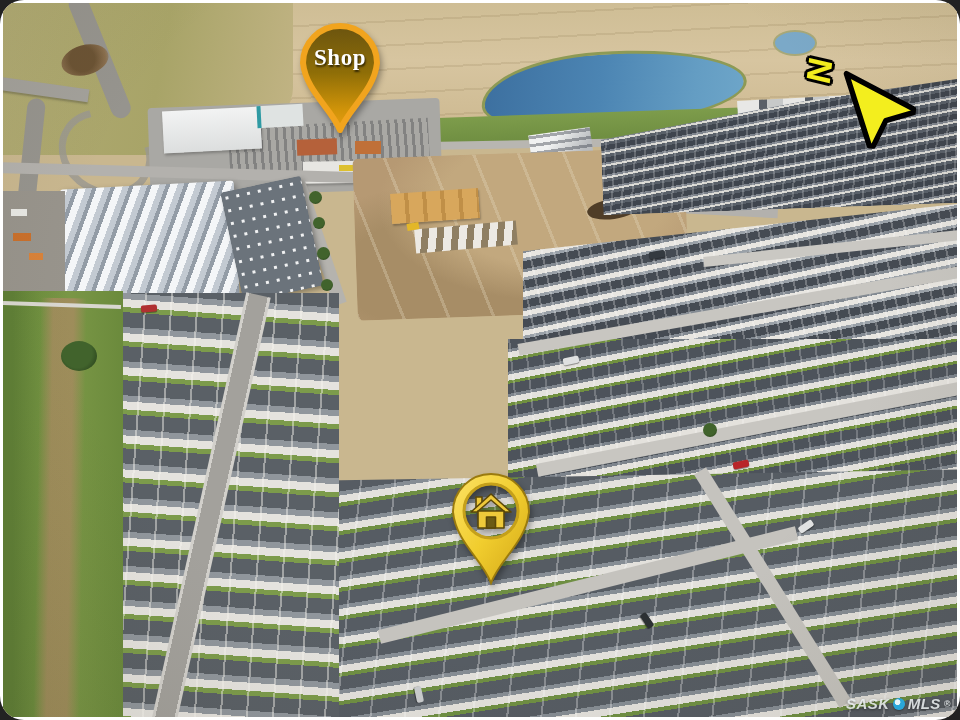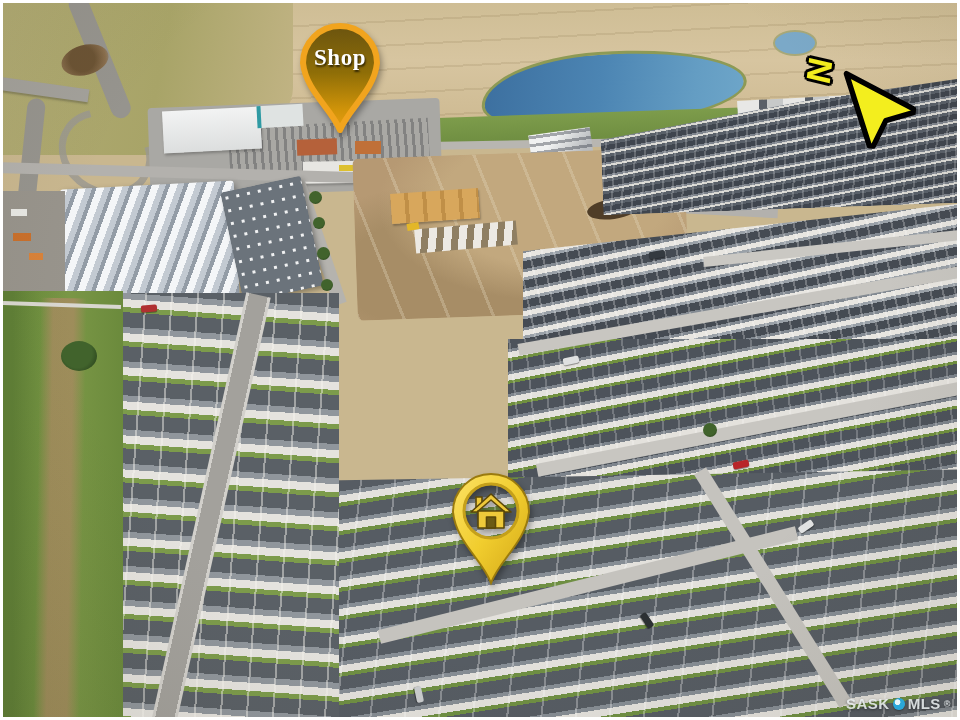--- a/index.html
+++ b/index.html
@@ -1,17 +1,17 @@
 <!DOCTYPE html>
 <html><head>
 <meta charset="utf-8">
 <style>
   html,body{margin:0;padding:0;background:#222;}
   .stage{position:relative;width:960px;height:720px;background:#ffffff;overflow:hidden;
-         font-family:"Liberation Sans",sans-serif;}
+         font-family:"Liberation Sans",sans-serif;border-radius:24px;}
   .photo{position:absolute;left:3px;top:3px;right:3px;bottom:3px;overflow:hidden;background:#c9b78f;}
   .photo *{position:absolute;}
   
   .fields-top{left:-10px;top:-10px;width:980px;height:150px;
     background:
       repeating-linear-gradient(177deg, rgba(140,120,80,.18) 0 2px, transparent 2px 24px),
       linear-gradient(180deg,#cdbc93 0%,#d7c5a0 45%,#cbb78e 100%);}
   .fields-olive{left:-10px;top:-8px;width:300px;height:160px;
     background:linear-gradient(100deg,#b1ab74 0%,#a8a468 55%,#c2b485 100%);border-radius:0 0 42% 0;}
   
@@ -148,21 +148,21 @@
   .home-pin-box{left:442px;top:457px;width:92px;height:126px;}
   .north-box{left:796px;top:44px;width:130px;height:108px;}
   .north-letter{left:8px;top:4px;color:#f3ee1e;font:bold 34px "Liberation Sans",sans-serif;
     transform:rotate(97deg) skewX(-6deg);
     text-shadow:3px 0 0 #000,-3px 0 0 #000,0 3px 0 #000,0 -3px 0 #000,
       2px 2px 0 #000,-2px -2px 0 #000,2px -2px 0 #000,-2px 2px 0 #000;}
   .north-arrow-svg{left:26px;top:10px;width:92px;height:92px;transform:rotate(-40deg);}
   .watermark{right:6px;bottom:5px;display:flex;align-items:center;gap:3px;
     color:rgba(240,244,246,.85);font:bold 15px "Liberation Sans",sans-serif;letter-spacing:.5px;
     text-shadow:0 1px 3px rgba(0,0,0,.5);}
-  .watermark *{position:static;}
+  .watermark *{position:static;font-style:italic;}
   .wm-dot{display:inline-block;width:12px;height:12px;border-radius:50%;
     background:radial-gradient(circle at 38% 35%, #eaf6fb 0 2.5px, #2aa7d9 3.2px 100%);
     box-shadow:0 1px 2px rgba(0,0,0,.35);}
   .wm-reg{font-size:9px;vertical-align:super;}
 </style>
 </head>
 <body>
 
 <div class="stage">
   <div class="photo">

